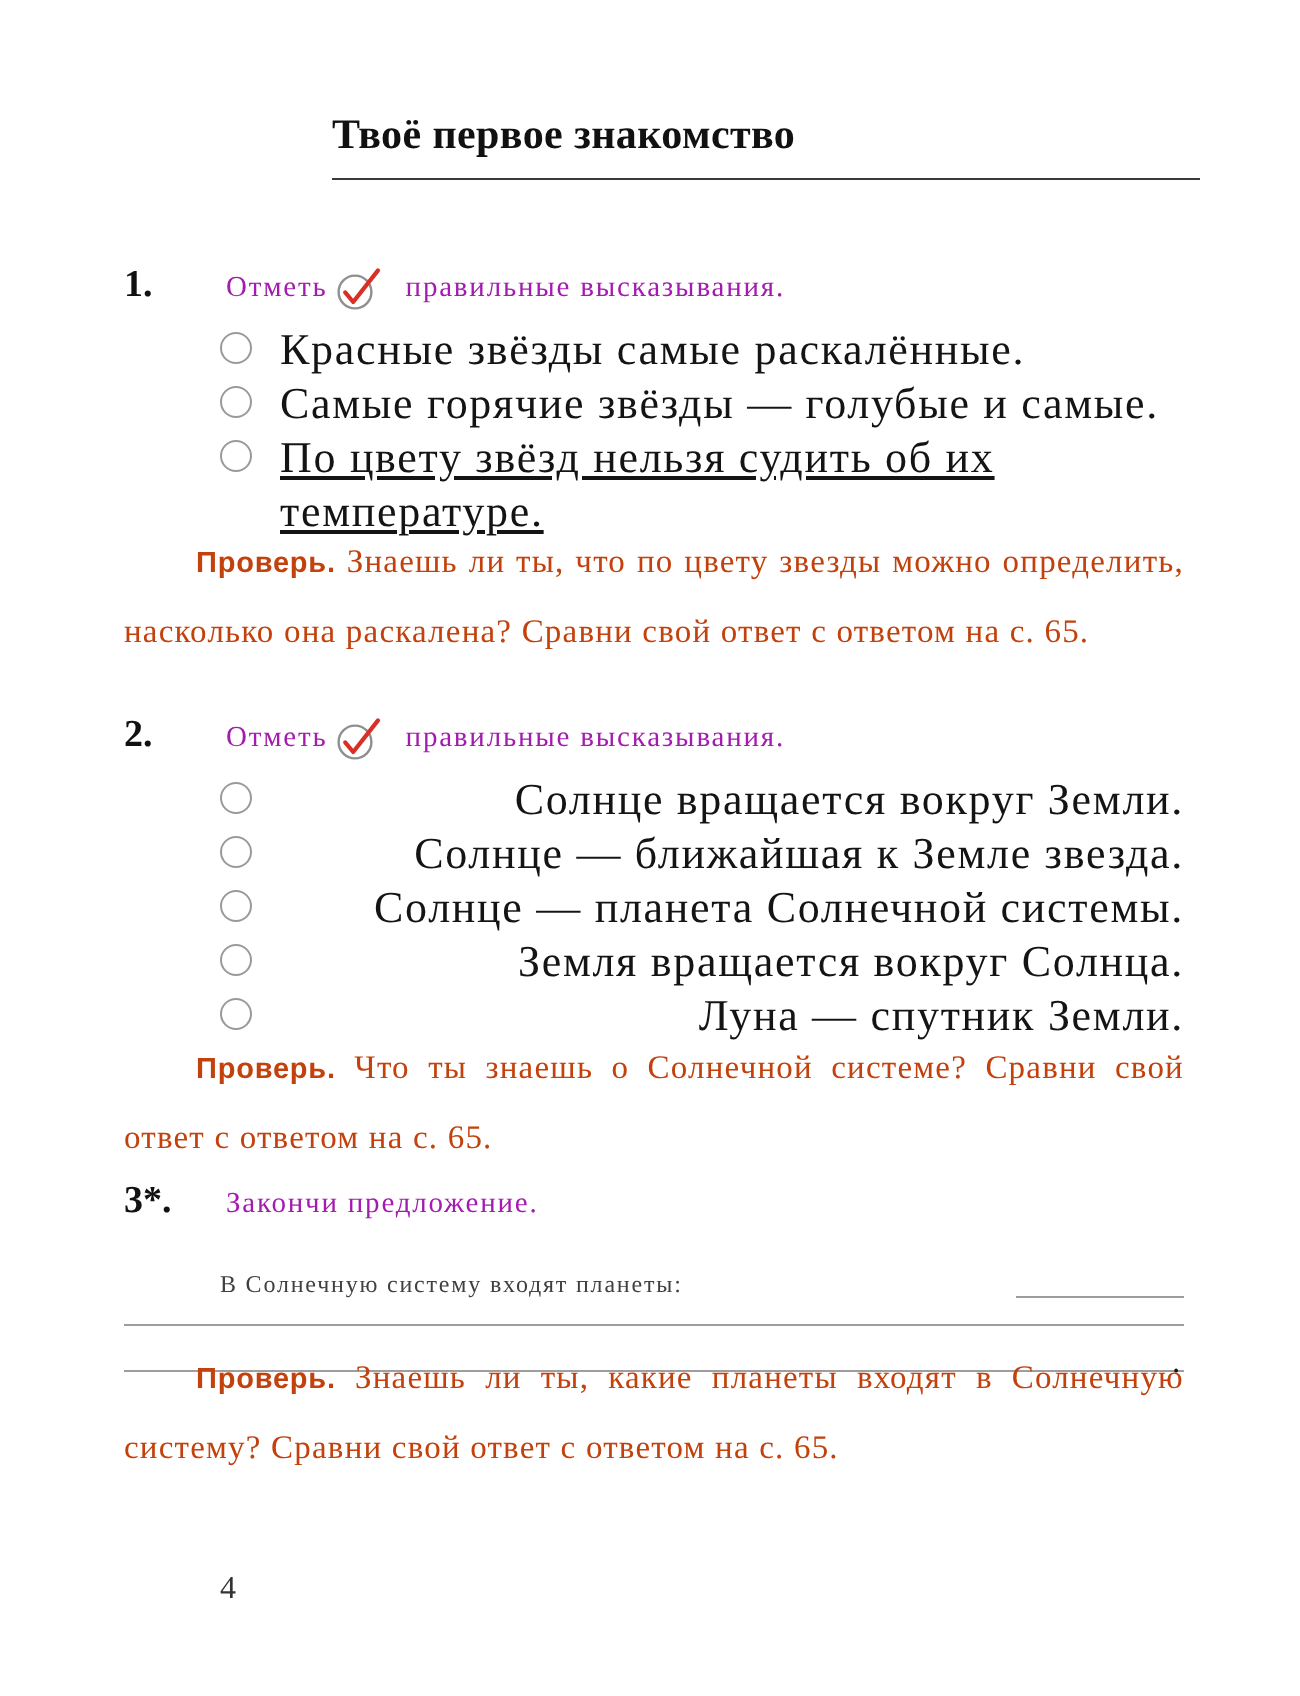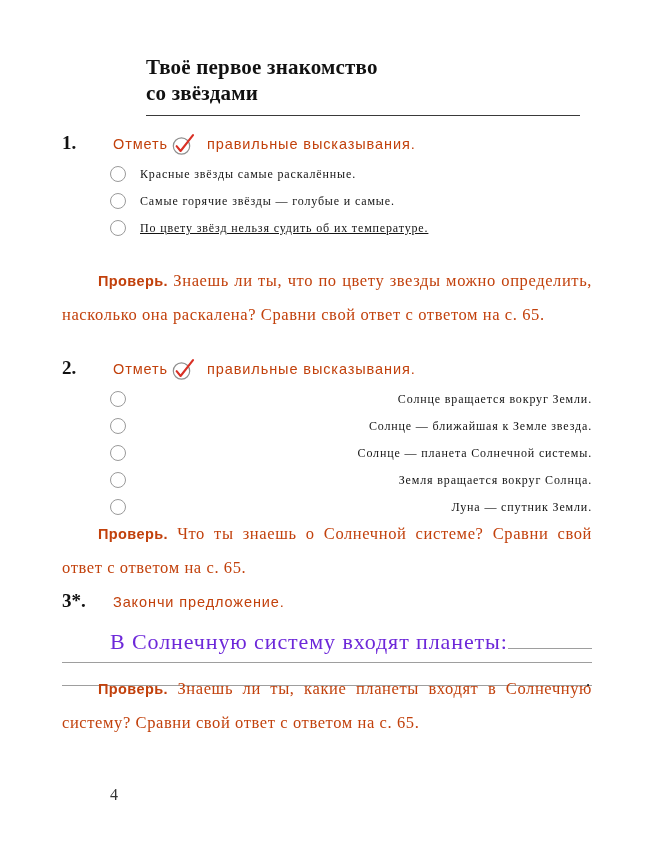--- a/index.html
+++ b/index.html
@@ -20,21 +20,21 @@
     position: absolute;
     left: 0; top: 0;
     width: 650px;
     height: 848px;
     background: #fff;
   }
 
   
   .title-block {
     position: absolute;
-    left: 146px;
+    left: 166px;
     top: 54px;
     width: 434px;
   }
   .title-line {
     font-family: "Liberation Serif", "DejaVu Serif", serif;
     font-weight: bold;
     font-size: 21px;
     line-height: 26px;
     letter-spacing: 0.2px;
     color: #111;
@@ -63,25 +63,25 @@
     font-family: "Liberation Serif", "DejaVu Serif", serif;
     font-weight: bold;
     font-size: 19px;
     line-height: 24px;
     color: #111;
   }
   .task-instruction {
     position: absolute;
     left: 51px;
     top: 2px;
-    font-family: Liberation Sans, sans-serif;
+    font-family: Liberation Serif, serif;
     font-size: 14.5px;
     line-height: 22px;
     letter-spacing: 0.9px;
-    color: #c2410c;
+    color: #a21caf;
     white-space: nowrap;
     display: flex;
     align-items: flex-start;
   }
   .instr-part { display: inline-block; }
   .instr-gap-l { margin-left: 8px; }
 
   
   .check-icon {
     display: inline-block;
@@ -109,21 +109,21 @@
     top: 5px;
     width: 16px;
     height: 16px;
     border: 1.2px solid #9a9a9a;
     border-radius: 50%;
     box-sizing: border-box;
     background: #fff;
   }
   .option-text {
     font-family: "Liberation Serif", "DejaVu Serif", serif;
-    font-size: 12px;
+    font-size: 22px;
     line-height: 27px;
     letter-spacing: 0.85px;
     color: #141414;
     white-space: nowrap;
   }
   .option-text.wrapped {
     white-space: normal;
     text-align: justify;
     text-align-last: left;
     width: 452px;
@@ -156,24 +156,24 @@
     position: absolute;
     left: 62px;
     width: 530px;
     height: 26px;
   }
   .sentence-text {
     position: absolute;
     left: 48px;
     top: 0;
     font-family: "Liberation Serif", "DejaVu Serif", serif;
-    font-size: 22px;
+    font-size: 12px;
     line-height: 24px;
     letter-spacing: 0.9px;
-    color: #6d28d9;
+    color: #404040;
     white-space: nowrap;
   }
   .answer-line {
     position: absolute;
     border-bottom: 1.1px solid #9e9e9e;
     height: 0;
   }
   .line-period {
     position: absolute;
     font-family: "Liberation Serif", "DejaVu Serif", serif;
@@ -192,21 +192,20 @@
     color: #333;
   }
 </style>
 </head>
 <body>
 
 <div class="page">
 
   <div class="title-block">
     <div class="title-line">Твоё первое знакомство</div>
-    <div class="title-line">со звёздами</div>
     <div class="title-rule"></div>
   </div>
 
   <div class="task" style="top:131px;">
     <div class="task-head">
       <div class="task-num">1.</div>
       <div class="task-instruction">
         <span class="instr-part">Отметь</span>
         <span class="check-icon">
           <svg width="25" height="22" viewBox="0 0 25 22" xmlns="http://www.w3.org/2000/svg">

